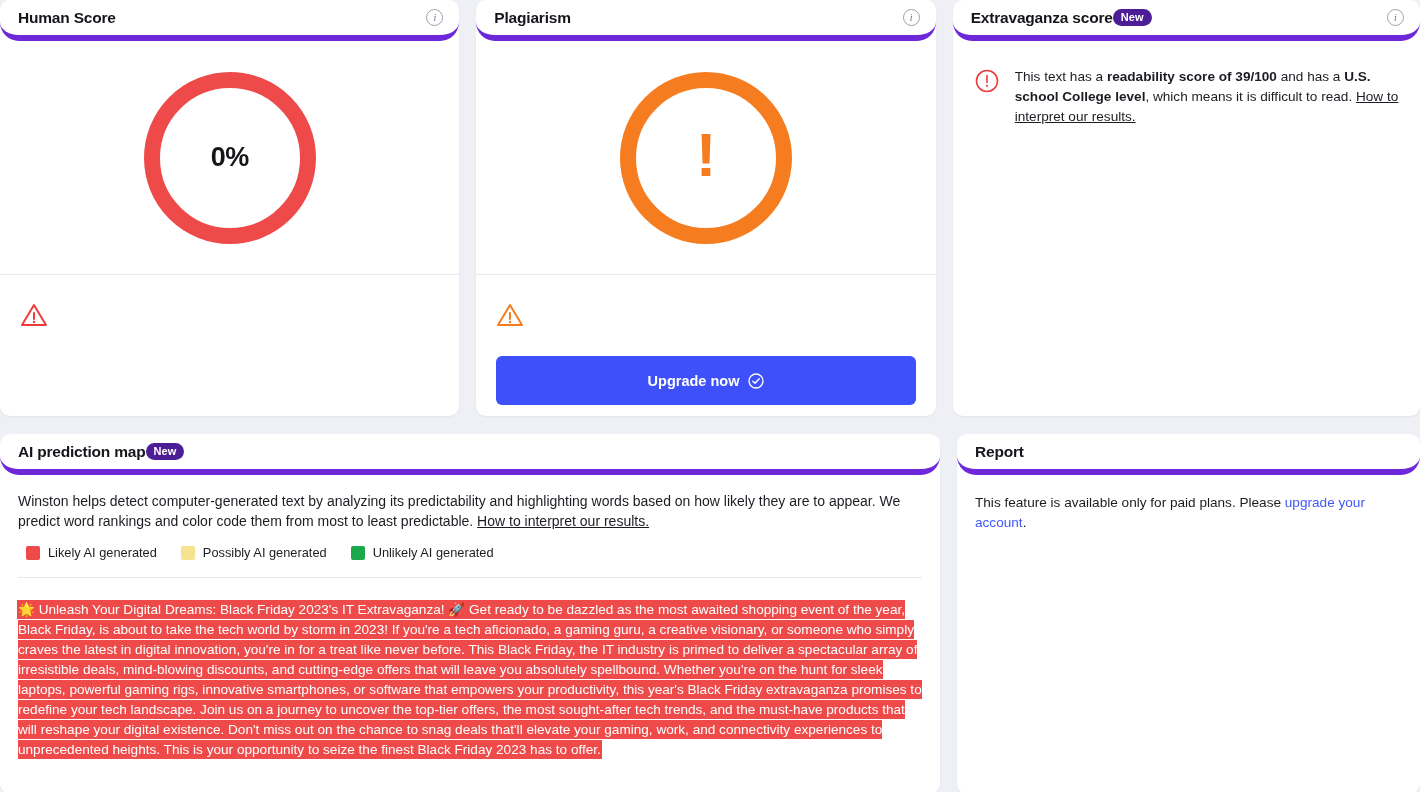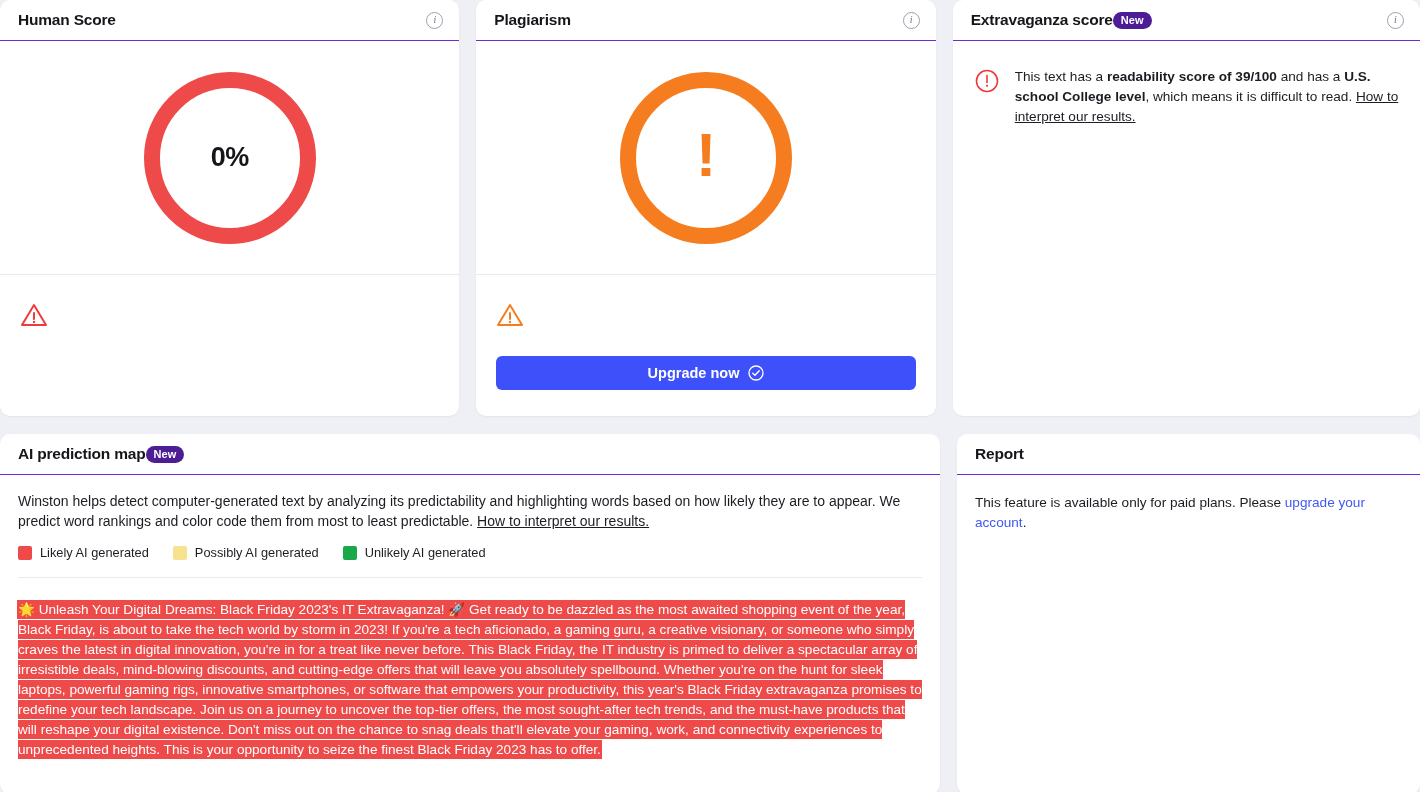--- a/index.html
+++ b/index.html
@@ -33,24 +33,25 @@
     box-shadow: 0 1px 2px rgba(16,24,40,.05);
     overflow: hidden;
   }
   .card-1 { width: 465px; }
   .card-2 { width: 465px; }
   .card-3 { width: 473px; }
 
   .card-header {
     height: 41px;
     flex: 0 0 41px;
-    border-bottom: 1px solid #6d28d9;
+    border-bottom: 6px solid #6d28d9;
     display: flex;
     align-items: center;
     padding: 0 16px 0 18px;
+    border-radius: 19px;
   }
   .card-title {
     font-size: 15.5px;
     font-weight: bold;
     color: #15161a;
     letter-spacing: -.2px;
   }
   .badge-new {
     background: #4c1d95;
     color: #fff;
@@ -137,21 +138,21 @@
     color: #1b1d22;
     text-decoration: underline;
     cursor: pointer;
   }
 
   .tri-icon { flex: 0 0 28px; margin-top: 1px; }
   .circ-icon { flex: 0 0 28px; margin-top: 1px; }
 
   .upgrade-btn {
     margin-top: 24px;
-    height: 34px;
+    height: 49px;
     border-radius: 6px;
     background: #3d50fa;
     color: #fff;
     font-size: 14.5px;
     font-weight: bold;
     border: none;
     display: flex;
     align-items: center;
     justify-content: center;
     gap: 9px;
@@ -179,20 +180,21 @@
   .map-desc {
     font-size: 14px;
     line-height: 20px;
     color: #1b1d22;
   }
   .legend {
     display: flex;
     gap: 24px;
     margin-top: 14px;
     align-items: flex-end;
+    margin-left: 8px;
   }
   .legend-item {
     display: flex;
     align-items: center;
     gap: 8px;
     font-size: 12.8px;
     color: #1b1d22;
   }
   .swatch {
     width: 14px; height: 14px;

